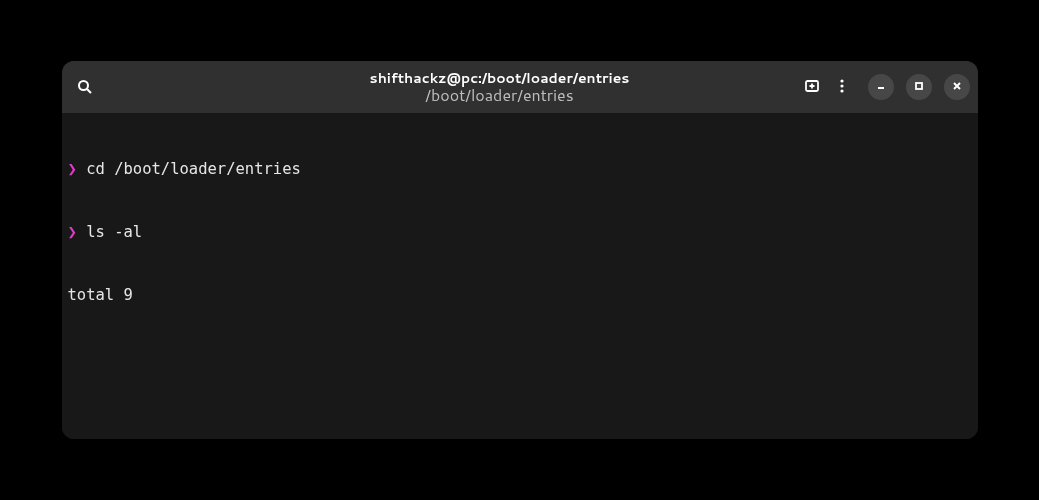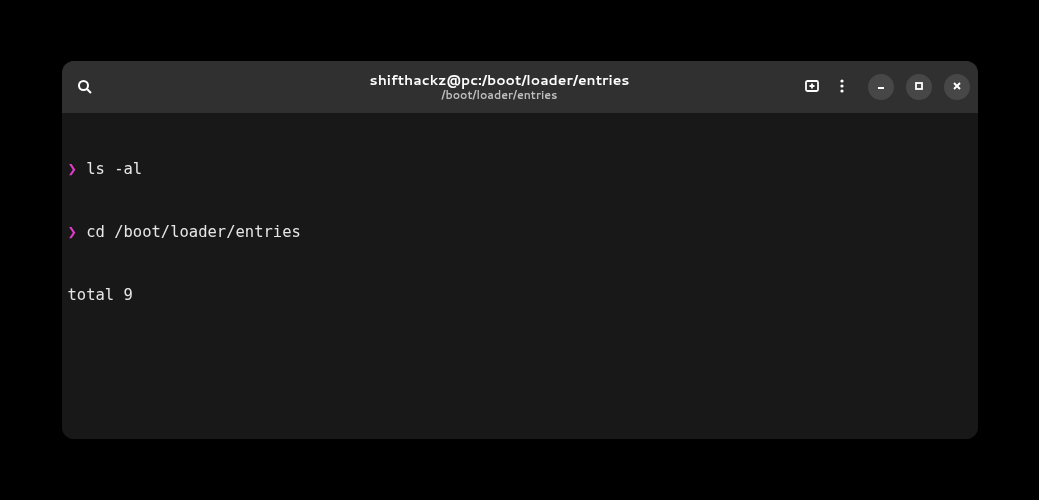--- a/index.html
+++ b/index.html
@@ -44,22 +44,22 @@
       justify-content: center;
       line-height: 1.1;
     }
     .titlebar-title {
       color: #fff;
       font-size: 14px;
       font-weight: 700;
     }
     .titlebar-subtitle {
       color: #bdbdbd;
-      font-size: 11px;
-      font-weight: 700;
+      font-size: 16px;
+      font-weight: 400;
     }
     .titlebar-right {
       width: 180px;
       display: flex;
       align-items: center;
       justify-content: flex-end;
       gap: 2px;
     }
     .icon-btn {
       width: 30px;
@@ -175,22 +175,22 @@
           <svg width="12" height="12" viewBox="0 0 12 12" stroke="#fff" stroke-width="2">
             <line x1="3" y1="3" x2="9" y2="9"></line>
             <line x1="9" y1="3" x2="3" y2="9"></line>
           </svg>
         </span>
       </button>
     </div>
   </div>
 
   <div class="terminal">
+    <span class="tline"><span class="prompt-sym">❯</span> <span>cd /boot/loader/entries</span></span>
     <span class="tline"><span class="prompt-sym">❯</span> <span>ls -al</span></span>
-    <span class="tline"><span class="prompt-sym">❯</span> <span>cd /boot/loader/entries</span></span>
     <span class="tline">total 9</span>
     
     
     
     
     
   </div>
 
 </div>
 

